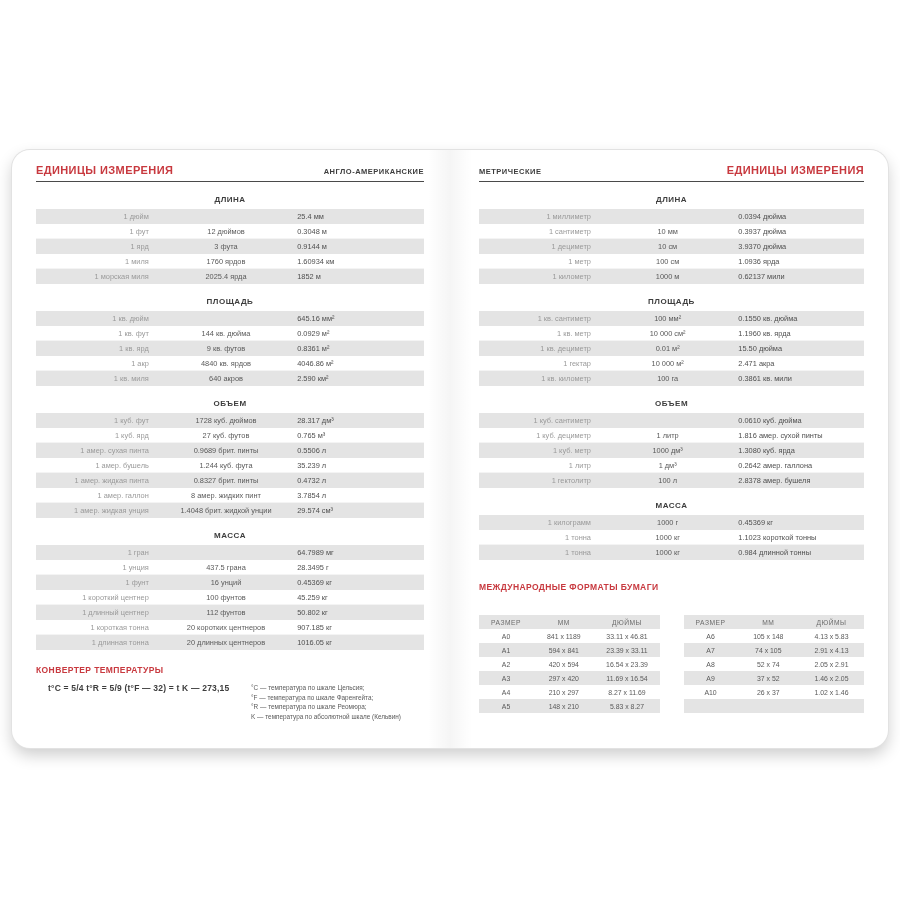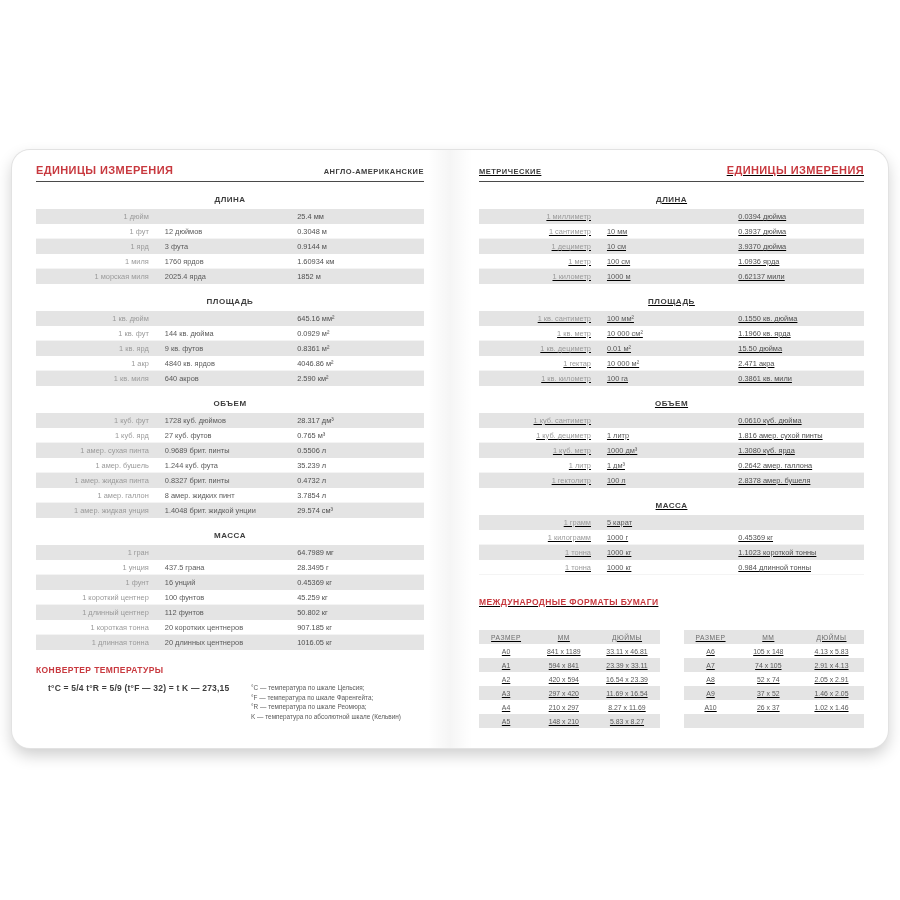--- a/index.html
+++ b/index.html
@@ -4,32 +4,32 @@
 <style>
   :root{ --red:#c8393f; --rowgray:#e4e4e4; --dark:#3d3d3d; }
   html,body{margin:0;padding:0;}
   body{width:900px;height:900px;background:#ffffff;font-family:"Liberation Sans",sans-serif;position:relative;}
   .card{position:absolute;left:12px;top:150px;width:876px;height:598px;background:#fff;
         border-radius:18px;box-shadow:0 0 0 1px #e2e2e2, 0 7px 16px rgba(0,0,0,.20);
         display:flex;overflow:hidden;}
   .fold{position:absolute;left:50%;top:0;bottom:0;width:44px;transform:translateX(-50%);
         background:linear-gradient(to right,rgba(0,0,0,0),rgba(0,0,0,.04),rgba(0,0,0,0));pointer-events:none;}
   .page{width:50%;box-sizing:border-box;padding:14px 26px 0 24px;}
-  .page.right{padding:14px 24px 0 29px;text-decoration:underline;}
+  .page.right{padding:14px 24px 0 29px;}
   .phead{display:flex;justify-content:space-between;align-items:flex-end;
          border-bottom:1.4px solid #4a4a4a;padding-bottom:5px;}
   .ptitle{color:var(--red);font-size:11px;font-weight:bold;letter-spacing:.4px;text-align:right;}
   .psub{font-size:7.5px;font-weight:bold;color:var(--dark);letter-spacing:.5px;}
   .section{margin-top:13px;}
   .stitle{font-size:8px;font-weight:bold;color:var(--dark);letter-spacing:.5px;margin-bottom:5px;text-align:center;}
   .mrow{display:grid;grid-template-columns:28% 34% 38%;height:15px;align-items:center;font-size:7.4px;padding-left:28px;}
   .mrow:nth-child(odd){background:var(--rowgray);}
   .mrow:nth-child(even){box-shadow:inset 0 -1px 0 rgba(0,0,0,.045);}
   .c1{color:#9a9a9a;text-align:right;padding-right:16px;white-space:nowrap;}
-  .c2{color:#5a5a5a;white-space:nowrap;}
+  .c2{color:#5a5a5a;text-align:center;white-space:nowrap;}
   .c3{color:#4f4f4f;text-align:left;padding-left:10px;white-space:nowrap;}
   .tconv{margin-top:15px;}
   .tctitle{color:var(--red);font-size:8.5px;font-weight:bold;letter-spacing:.4px;}
   .tcbody{display:flex;margin-top:8px;margin-left:12px;}
   .formula{font-size:8.5px;font-weight:bold;color:var(--dark);width:54%;letter-spacing:.2px;}
   .notes{font-size:6.4px;color:#5a5a5a;line-height:9.5px;}
   .paper{margin-top:22px;}
   .papertitle{color:var(--red);font-size:8.5px;font-weight:bold;letter-spacing:.4px;margin-bottom:23px;}
   .ptables{display:flex;gap:24px;}
   .ptable{flex:1;}
@@ -296,25 +296,20 @@
               <div class="c1">1 гектолитр</div>
               <div class="c2">100 л</div>
               <div class="c3">2.8378 амер. бушеля</div>
             </div>
           </div>
         </div>
         <div class="section">
           <div class="stitle">МАССА</div>
           <div class="mtable">
             <div class="mrow">
-              <div class="c1">1 грамм</div>
-              <div class="c2">5 карат</div>
-              <div class="c3"></div>
-            </div>
-            <div class="mrow">
               <div class="c1">1 килограмм</div>
               <div class="c2">1000 г</div>
               <div class="c3">0.45369 кг</div>
             </div>
             <div class="mrow">
               <div class="c1">1 тонна</div>
               <div class="c2">1000 кг</div>
               <div class="c3">1.1023 короткой тонны</div>
             </div>
             <div class="mrow">

